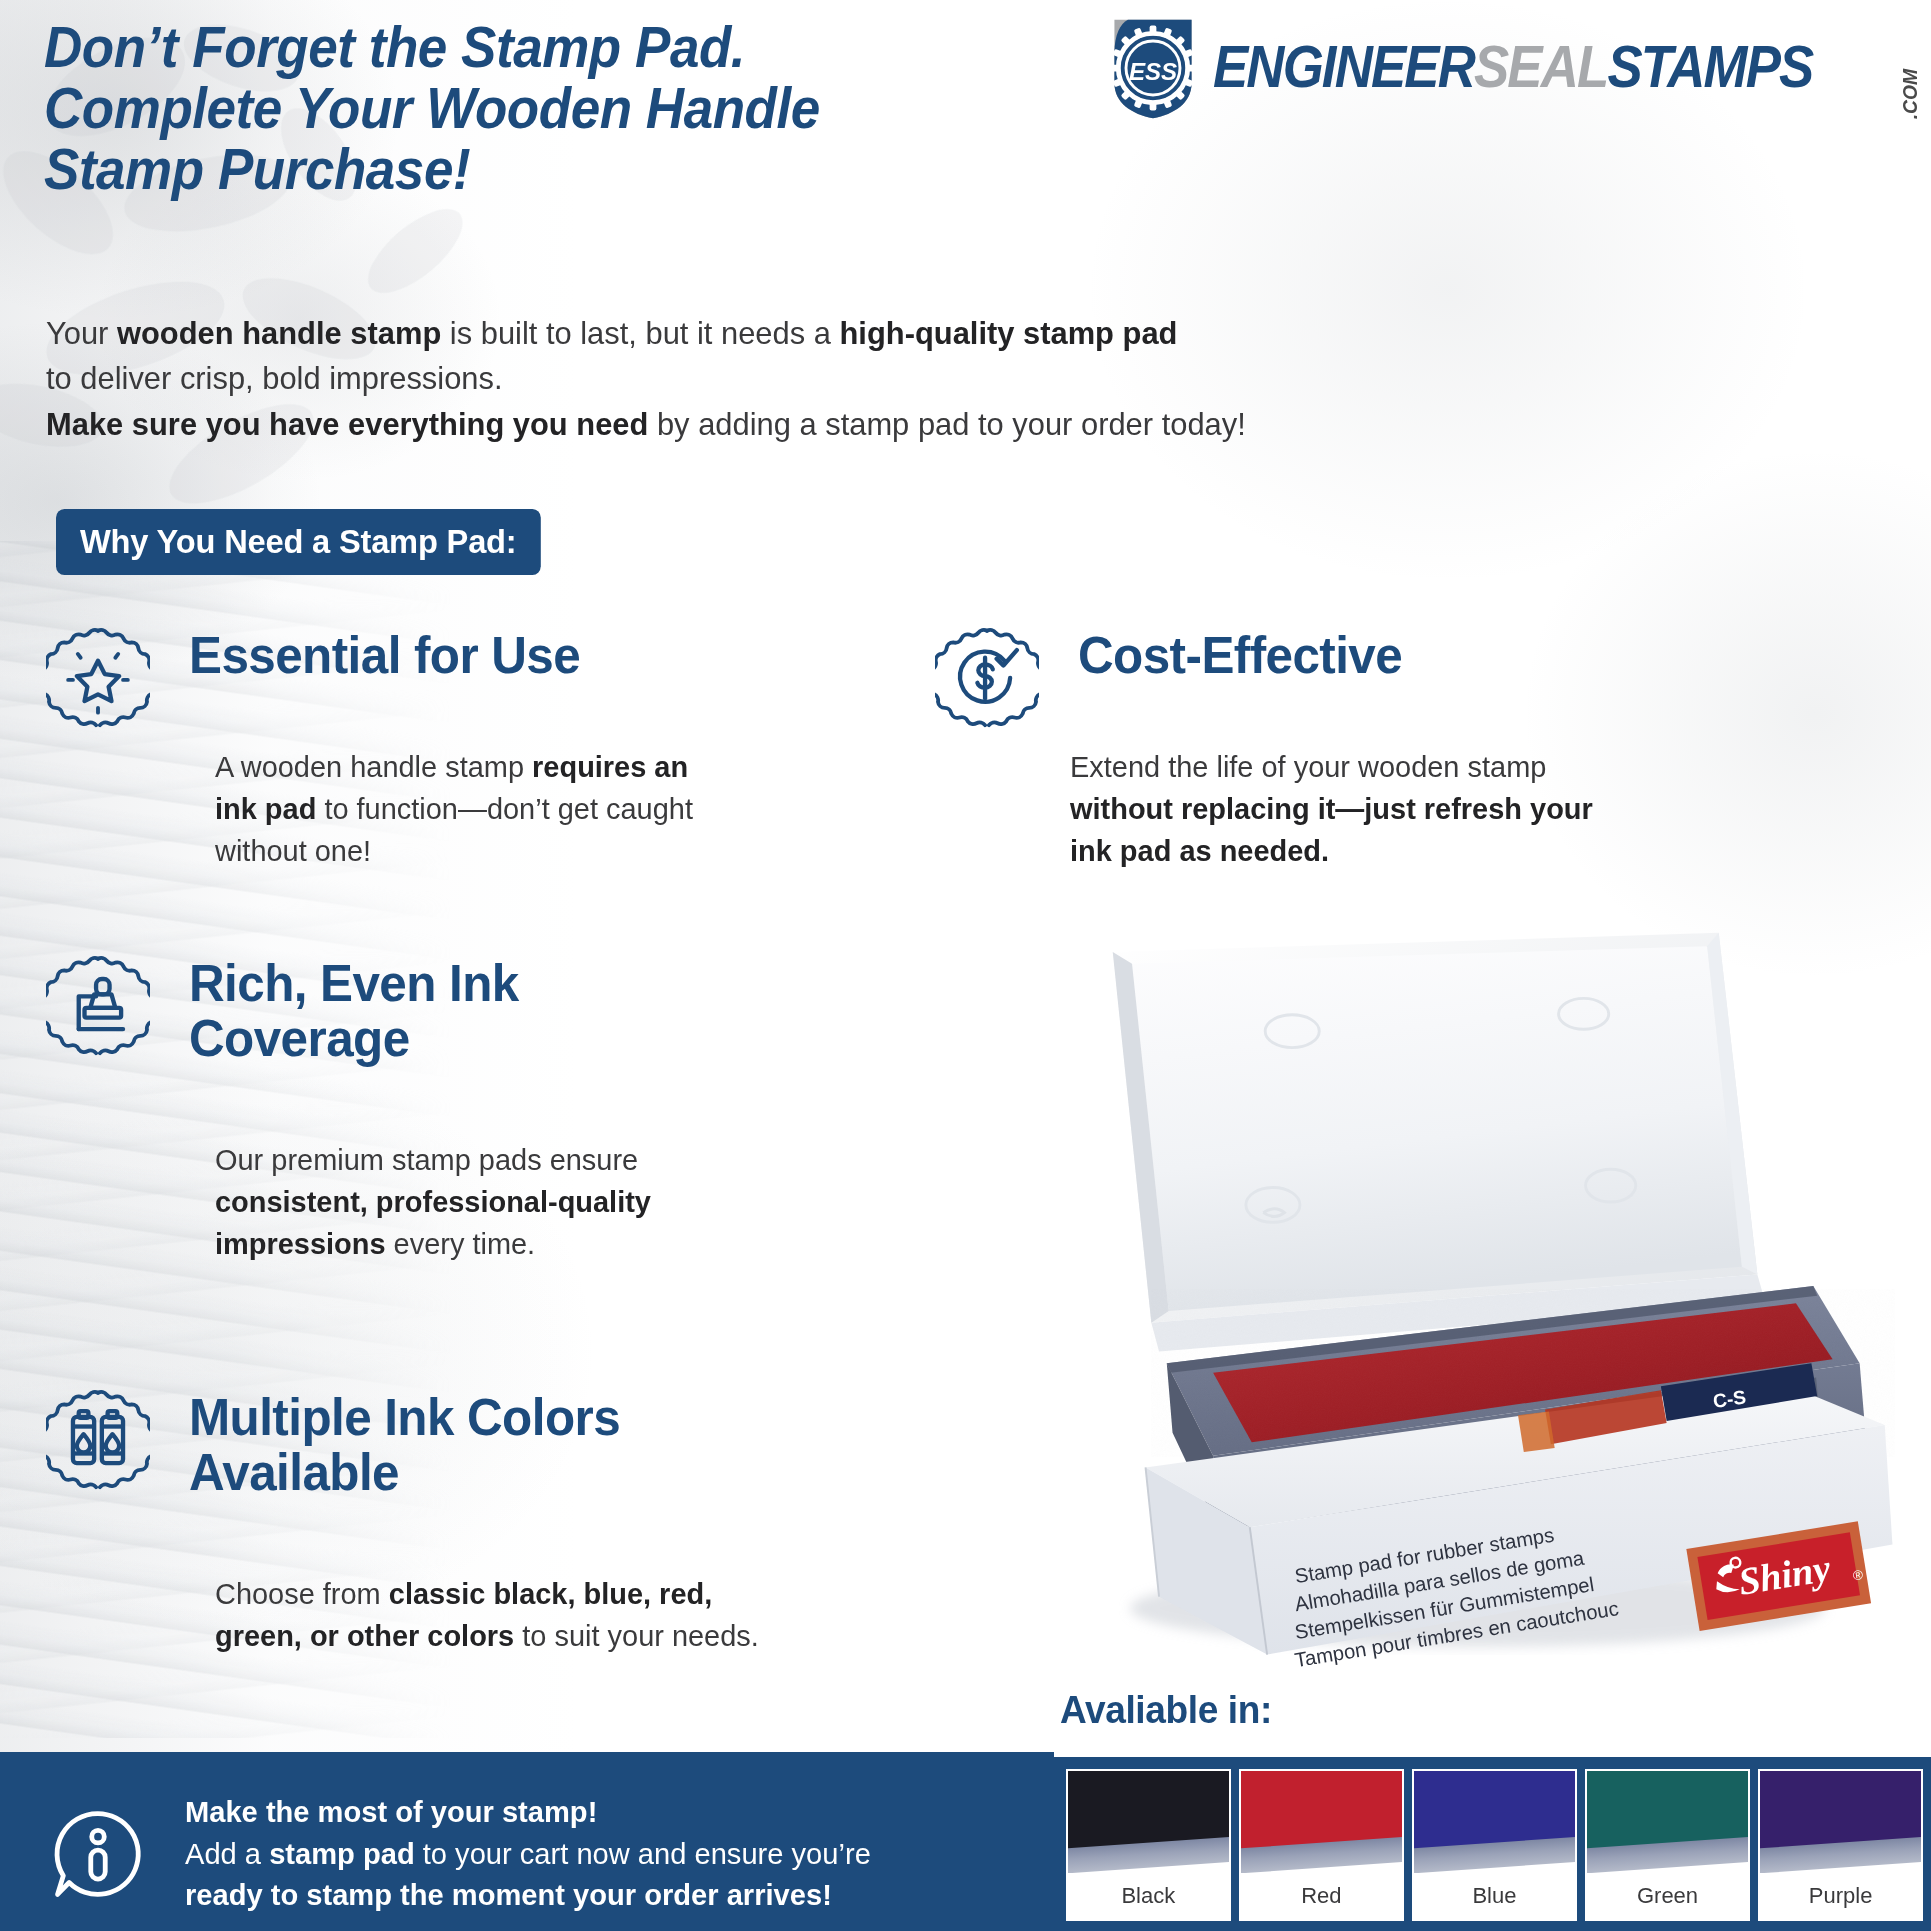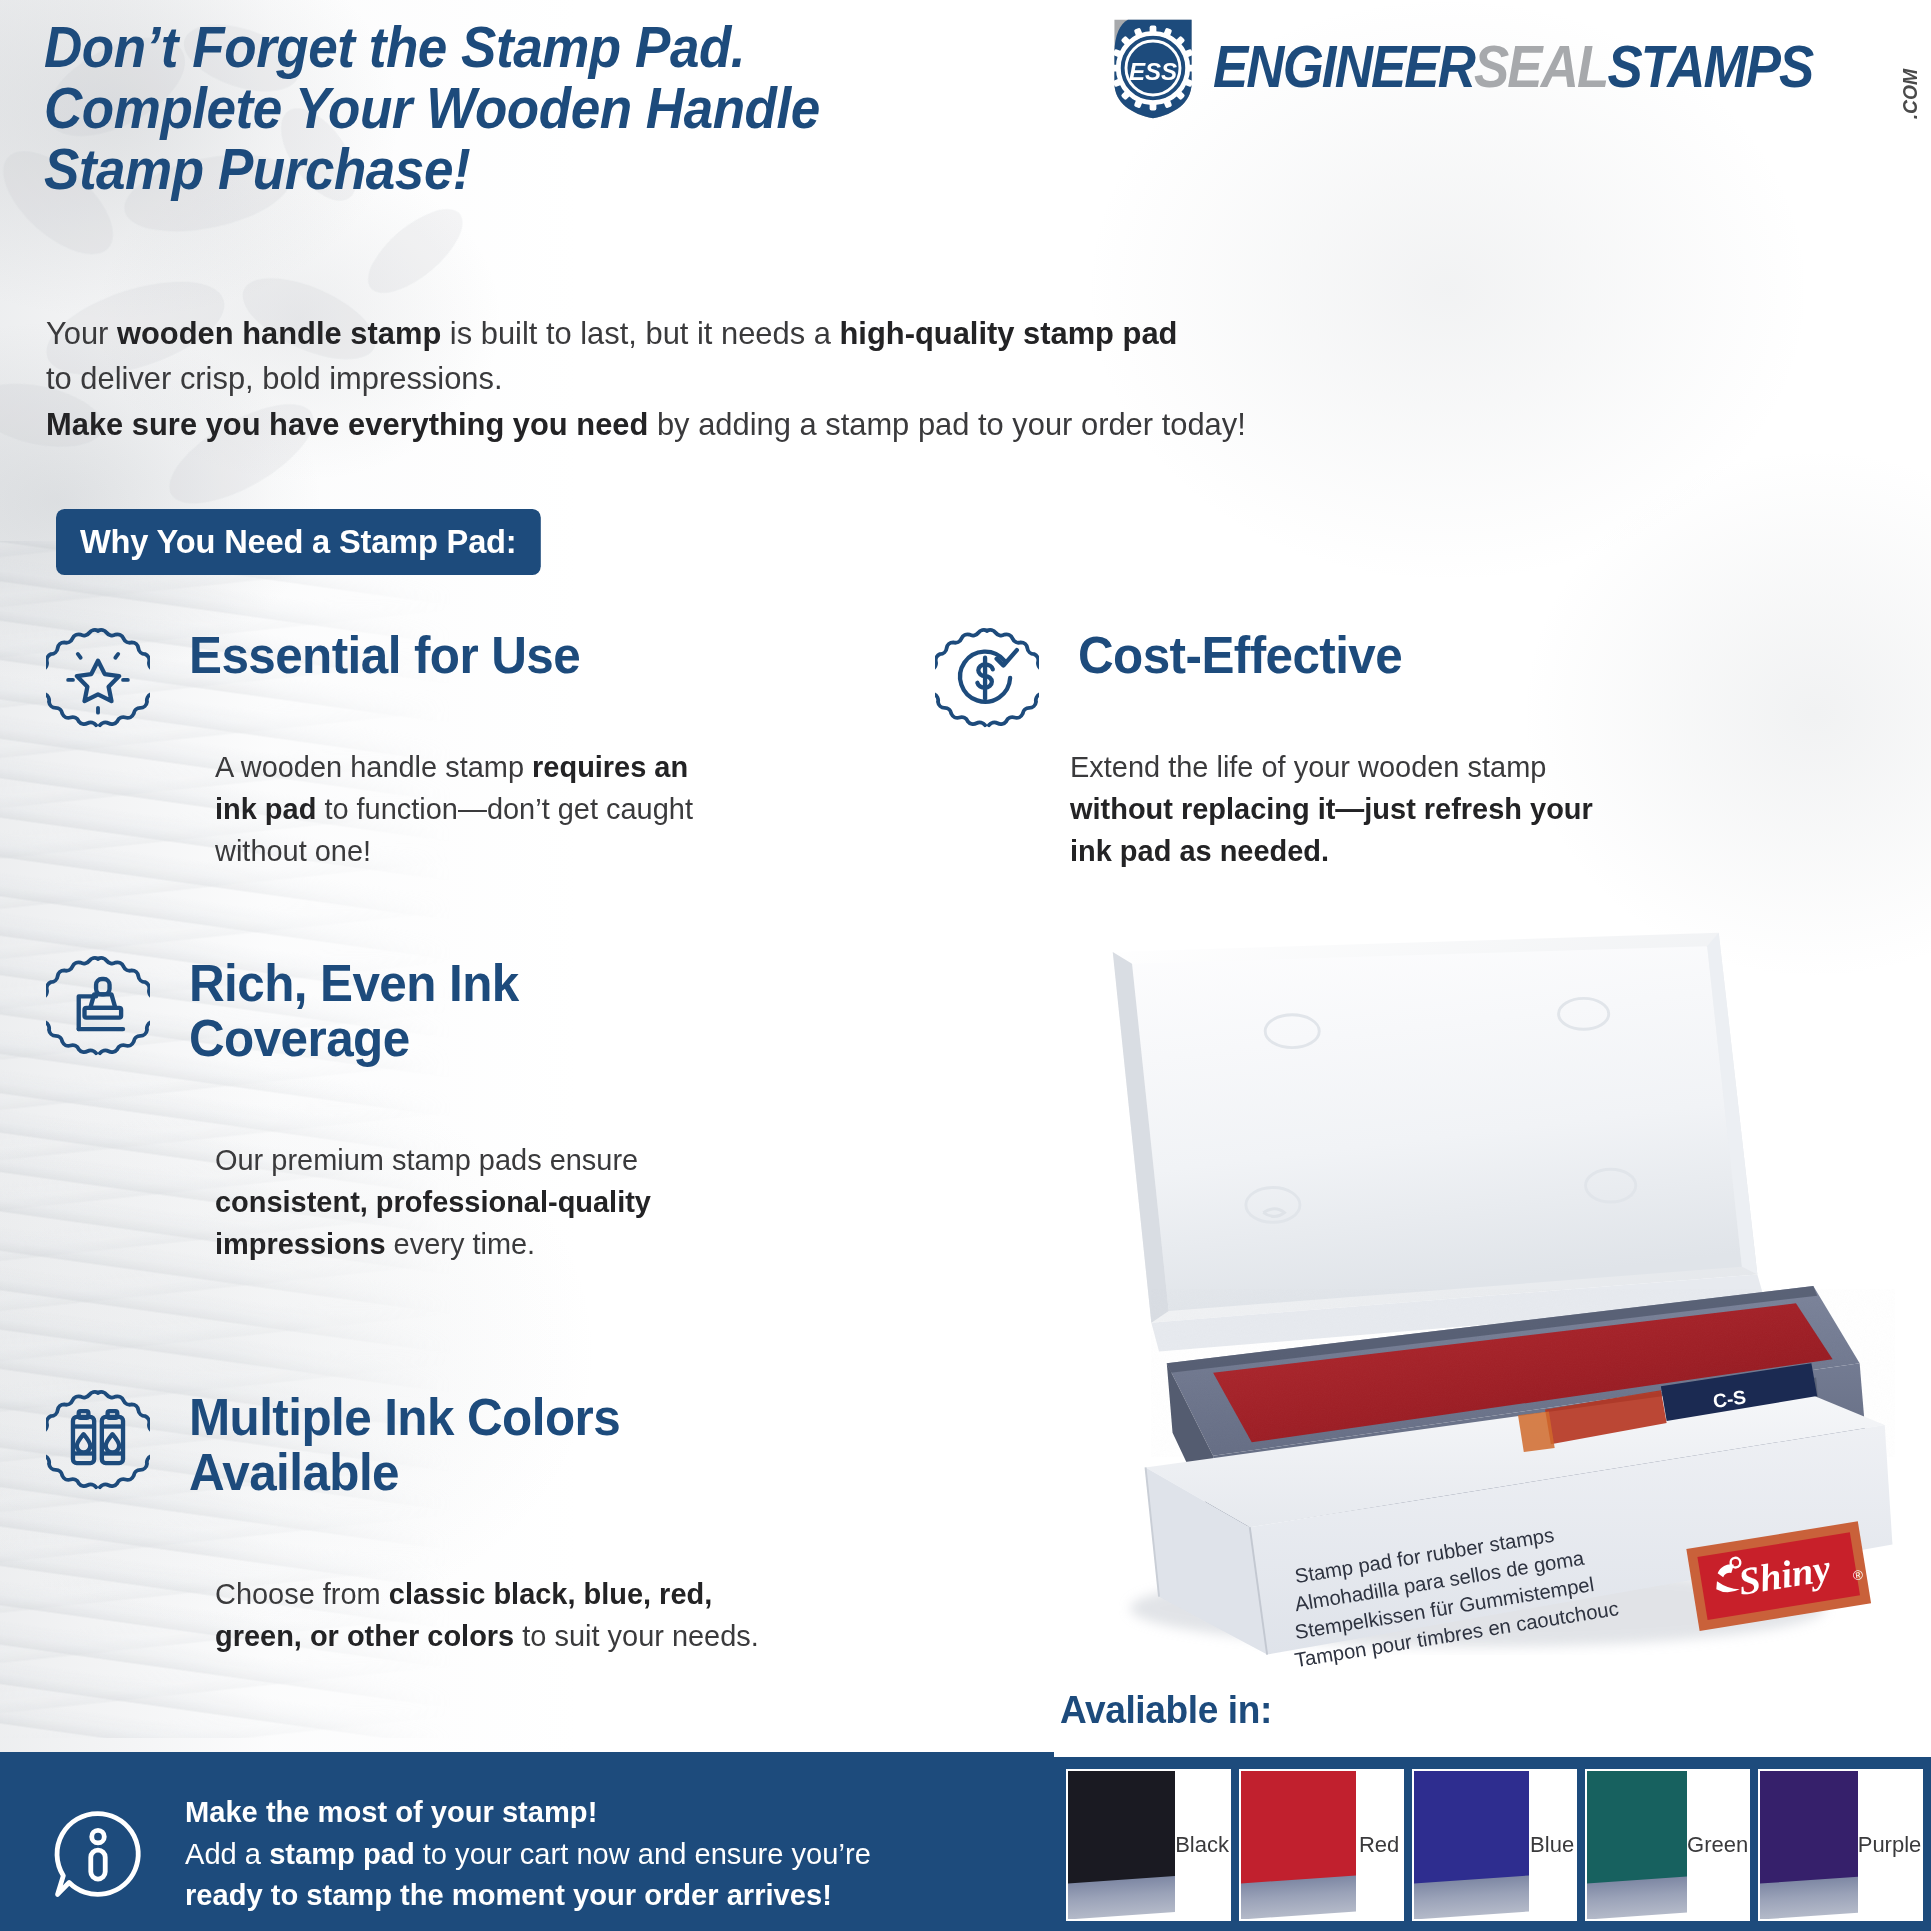--- a/index.html
+++ b/index.html
@@ -217,21 +217,21 @@
     align-items: stretch;
     gap: 7.7px;
     padding: 11.6px 7.7px 9.7px 11.6px;
   }
   .swatch {
     flex: 1 1 0;
     background: #ffffff;
     border: 2.9px solid #ffffff;
     outline: 1.9px solid #1d4b7c;
     display: flex;
-    flex-direction: row;
+    flex-direction: column;
     overflow: hidden;
   }
   .sw-img { flex: 1 1 auto; position: relative; overflow: hidden; }
   .sw-img .ink {
     position: absolute;
     left: -4%; top: 0; width: 108%; height: 84%;
     transform: skewY(-4deg);
     transform-origin: left top;
   }
   .sw-img .rim {

